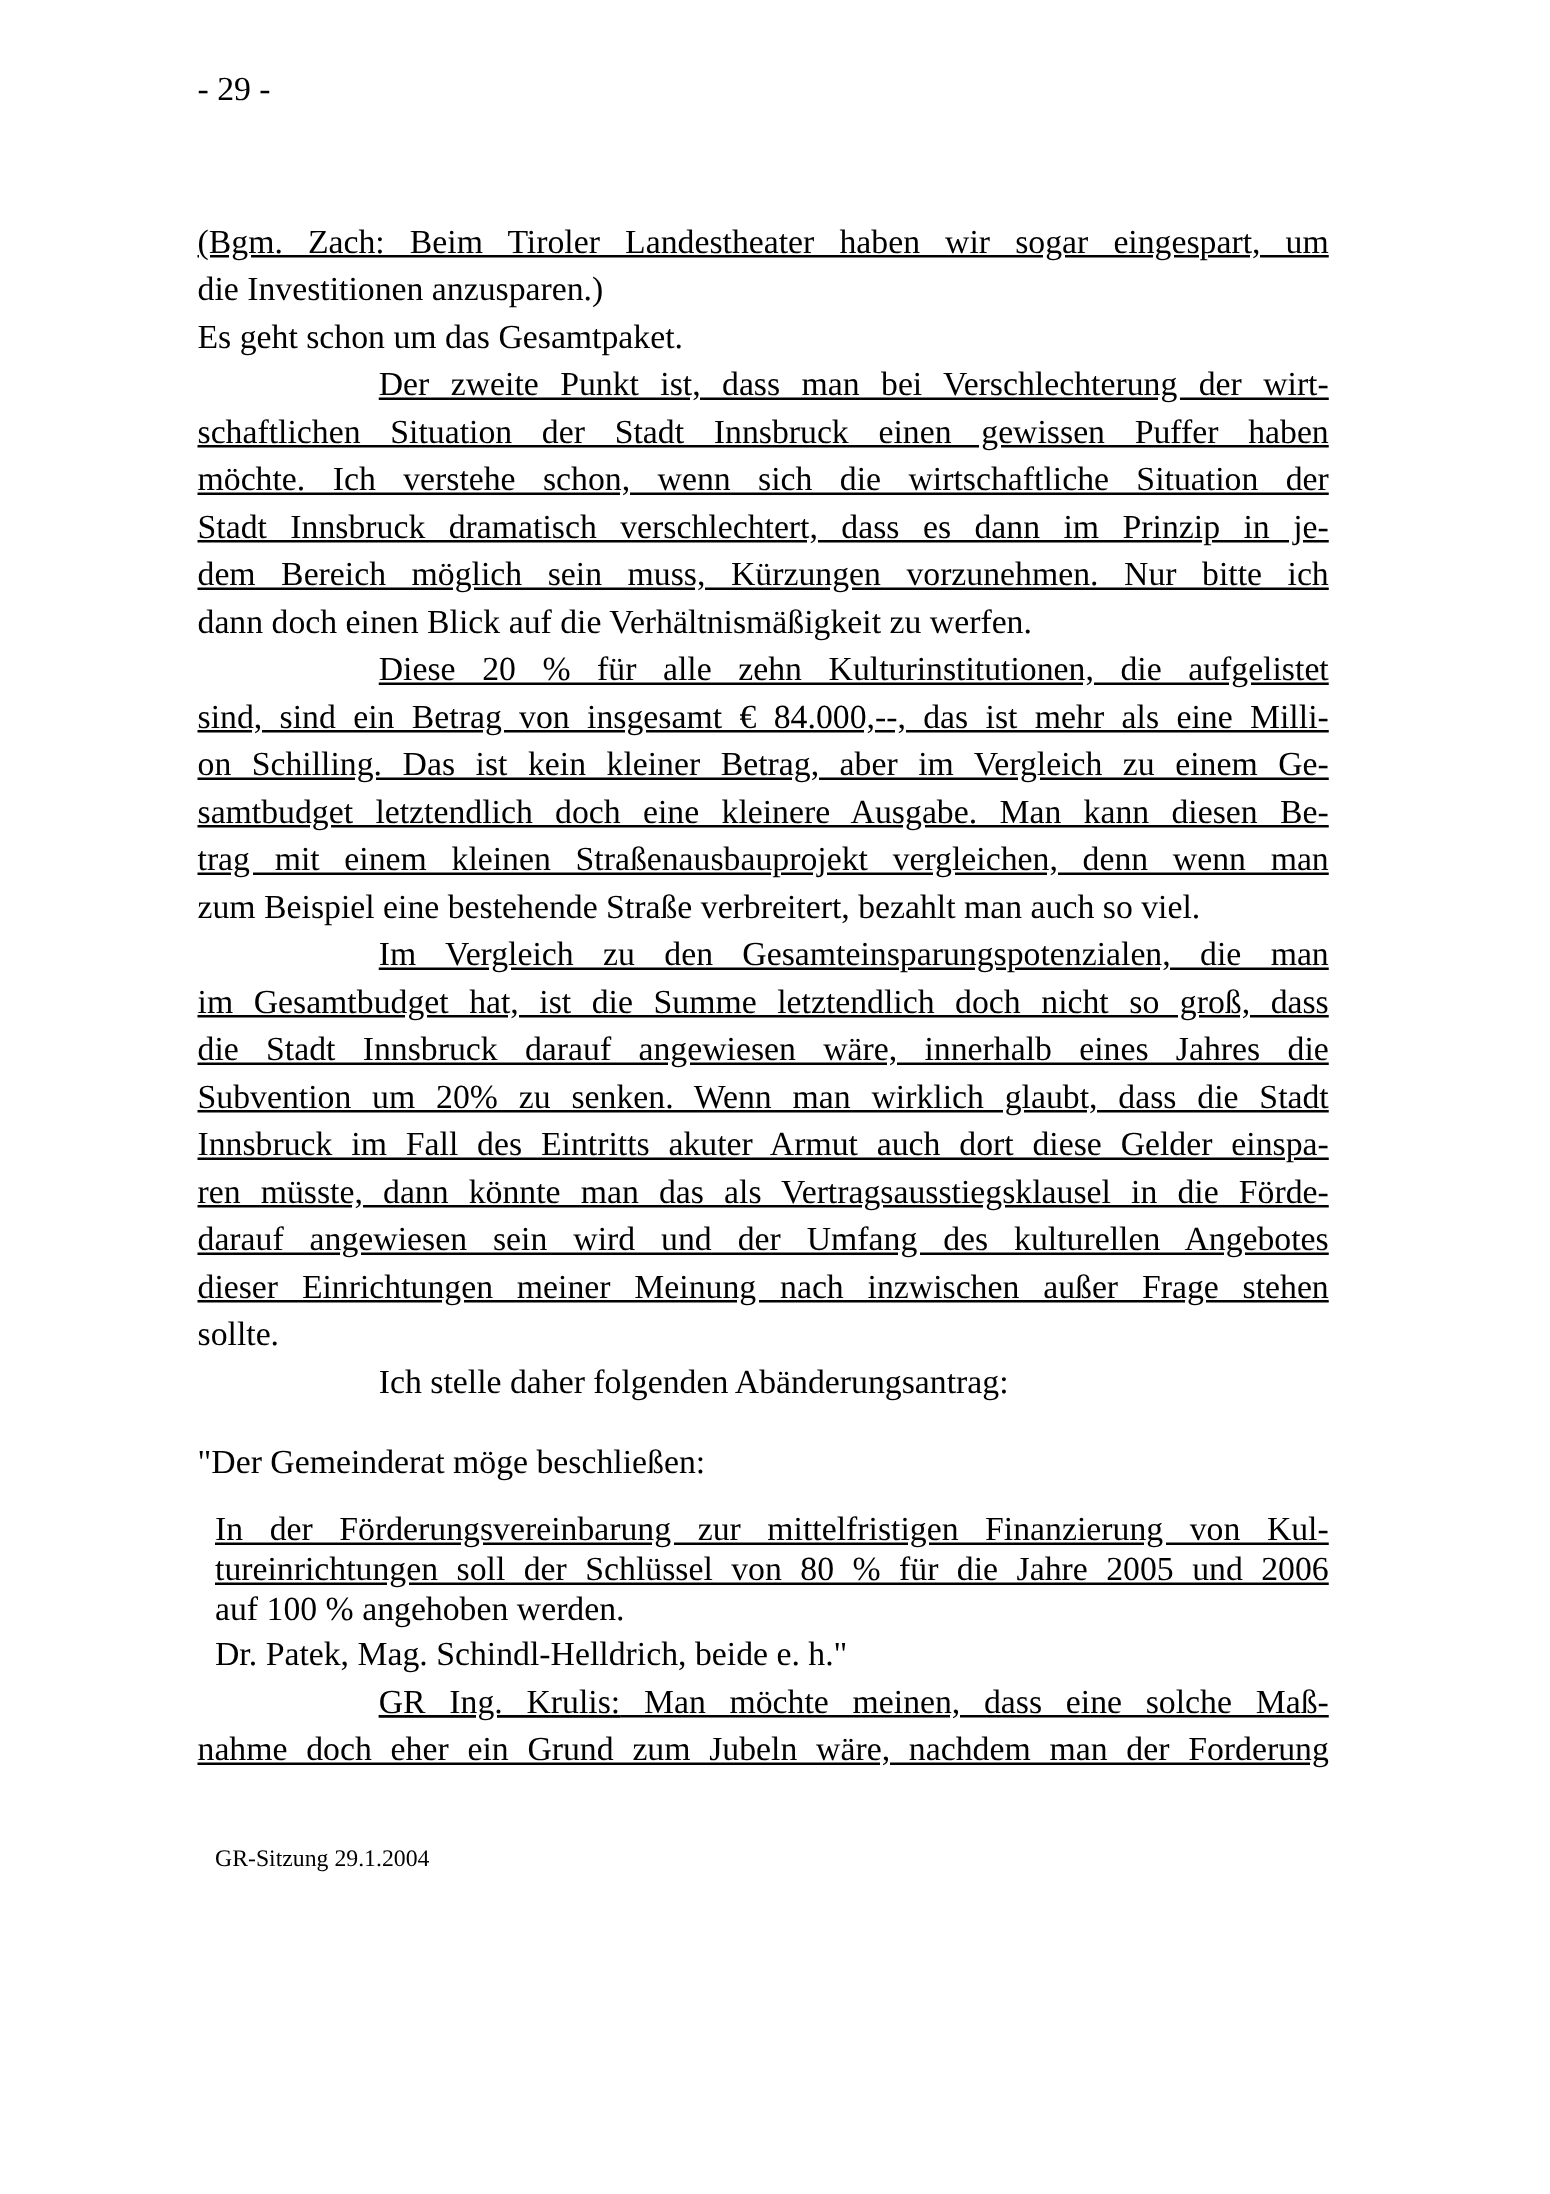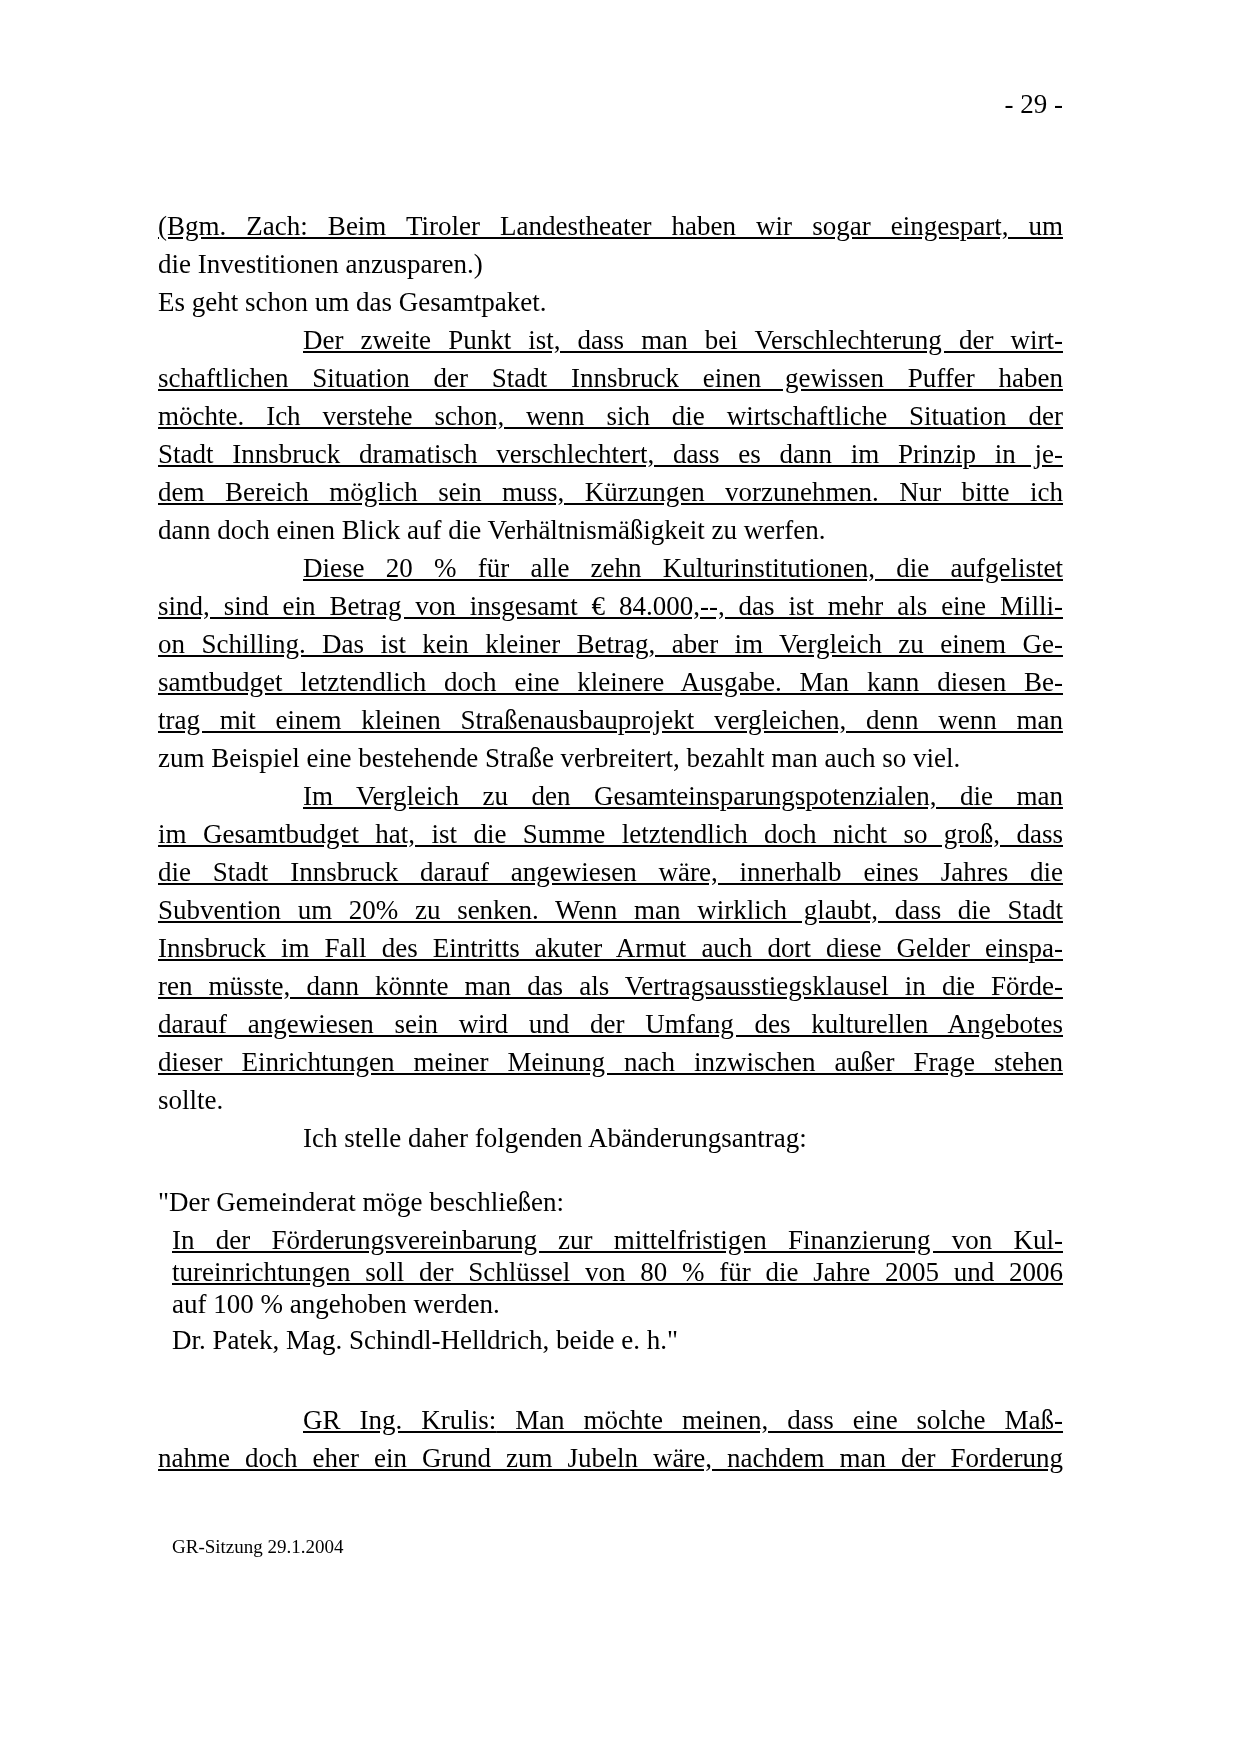--- a/index.html
+++ b/index.html
@@ -26,35 +26,35 @@
     text-align-last: justify;
     white-space: normal;
     text-decoration: underline;
   }
   
   .ln-last {
     text-align: left;
   }
   .ind { text-indent: 145px; }
   .page-number {
-    text-align: right;
-    margin-top: 85px;
+    text-align: left;
+    margin-top: 52px;
   }
   .interjection { margin-top: 84px; }
   .motion-opening { margin-top: 26px; }
   .motion-body {
     margin-left: 14px;
     line-height: 32px;
-    margin-top: 3px;
+    margin-top: 19px;
   }
   .signature {
     margin-left: 14px;
     margin-top: 1px;
   }
-  .krulis { margin-top: 42px; }
+  .krulis { }
   .underlined { text-decoration: underline; }
   .footer {
     margin-top: 56px;
     margin-left: 14px;
     font-size: 19px;
     line-height: 28px;
     text-align: left;
   }
 </style>
 </head>

